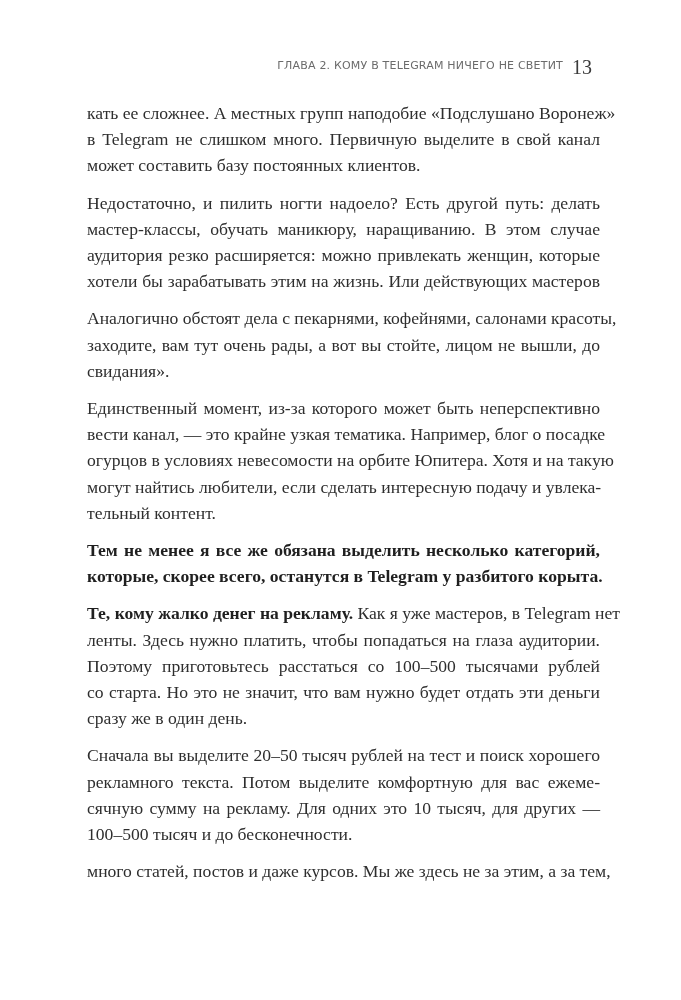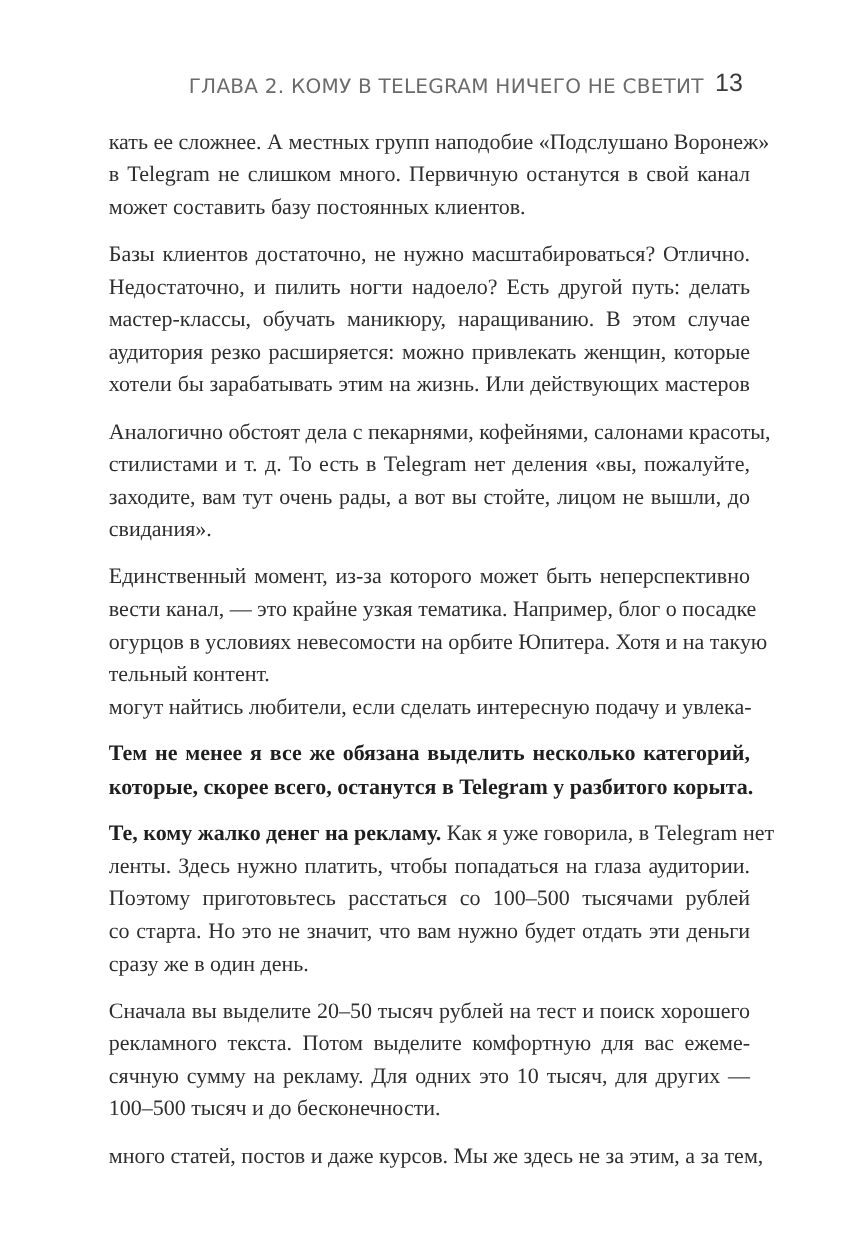--- a/index.html
+++ b/index.html
@@ -2,26 +2,26 @@
 <html><head>
 <meta charset="utf-8">
 <style>
   html, body { margin: 0; padding: 0; background: #ffffff; }
   body { width: 681px; height: 1000px; position: relative; overflow: hidden; }
   .header {
     position: absolute; top: 56px; left: 0; width: 681px; height: 26px;
   }
   .running-title {
     position: absolute; right: 118px; top: 3px;
-    font-family: "DejaVu Sans", sans-serif; font-size: 16px; letter-spacing: 0.2px;
+    font-family: "DejaVu Sans", sans-serif; font-size: 11px; letter-spacing: 0.2px;
     color: #6b6b6b; white-space: nowrap;
   }
   .page-number {
     position: absolute; left: 572px; top: 0px;
-    font-family: Liberation Sans, sans-serif; font-size: 20px; color: #3a3a3a;
+    font-family: Liberation Serif, serif; font-size: 20px; color: #3a3a3a;
   }
   .content {
     position: absolute; left: 87px; top: 100px; width: 513px;
     font-family: "Liberation Serif", serif; font-size: 17.6px; line-height: 26.2px;
     color: #2e2e2e; text-align: justify;
   }
   .content p { margin: 0 0 11px 0; }
   .content .line { display: block; text-align: justify; text-align-last: justify; white-space: nowrap; }
   .content .line.last { text-align-last: left; }
   .bold { font-weight: bold; color: #1f1f1f; margin-top: 36px; }
@@ -30,49 +30,47 @@
 <body>
 
 <div class="header">
   <span class="running-title">ГЛАВА 2. КОМУ В TELEGRAM НИЧЕГО НЕ СВЕТИТ</span>
   <span class="page-number">13</span>
 </div>
 
 <div class="content">
   <p>
     <span class="line">кать ее сложнее. А местных групп наподобие «Подслушано Воронеж»</span>
-    <span class="line">в Telegram не слишком много. Первичную останутся в свой канал</span>
+    <span class="line">в Telegram не слишком много. Первичную выделите в свой канал</span>
     <span class="line last">может составить базу постоянных клиентов.</span>
   </p>
   <p>
-    <span class="line">Базы клиентов достаточно, не нужно масштабироваться? Отлично.</span>
     <span class="line">Недостаточно, и пилить ногти надоело? Есть другой путь: делать</span>
     <span class="line">мастер-классы, обучать маникюру, наращиванию. В этом случае</span>
     <span class="line">аудитория резко расширяется: можно привлекать женщин, которые</span>
     <span class="line">хотели бы зарабатывать этим на жизнь. Или действующих мастеров</span>
   </p>
   <p>
     <span class="line">Аналогично обстоят дела с пекарнями, кофейнями, салонами красоты,</span>
-    <span class="line">стилистами и т. д. То есть в Telegram нет деления «вы, пожалуйте,</span>
     <span class="line">заходите, вам тут очень рады, а вот вы стойте, лицом не вышли, до</span>
     <span class="line last">свидания».</span>
   </p>
   <p>
     <span class="line">Единственный момент, из-за которого может быть неперспективно</span>
     <span class="line">вести канал, — это крайне узкая тематика. Например, блог о посадке</span>
     <span class="line">огурцов в условиях невесомости на орбите Юпитера. Хотя и на такую</span>
+    <span class="line">могут найтись любители, если сделать интересную подачу и увлека-</span>
     <span class="line last">тельный контент.</span>
-    <span class="line">могут найтись любители, если сделать интересную подачу и увлека-</span>
   </p>
   <p class="bold">
     <span class="line">Тем не менее я все же обязана выделить несколько категорий,</span>
     <span class="line">которые, скорее всего, останутся в Telegram у разбитого корыта.</span>
   </p>
   <p>
-    <span class="line"><b class="bold">Те, кому жалко денег на рекламу.</b><span> Как я уже говорила, в Telegram нет</span></span>
+    <span class="line"><b class="bold">Те, кому жалко денег на рекламу.</b><span> Как я уже мастеров, в Telegram нет</span></span>
     <span class="line">ленты. Здесь нужно платить, чтобы попадаться на глаза аудитории.</span>
     <span class="line">Поэтому приготовьтесь расстаться со 100–500 тысячами рублей</span>
     <span class="line">со старта. Но это не значит, что вам нужно будет отдать эти деньги</span>
     <span class="line last">сразу же в один день.</span>
   </p>
   <p>
     <span class="line">Сначала вы выделите 20–50 тысяч рублей на тест и поиск хорошего</span>
     <span class="line">рекламного текста. Потом выделите комфортную для вас ежеме-</span>
     <span class="line">сячную сумму на рекламу. Для одних это 10 тысяч, для других —</span>
     <span class="line last">100–500 тысяч и до бесконечности.</span>

